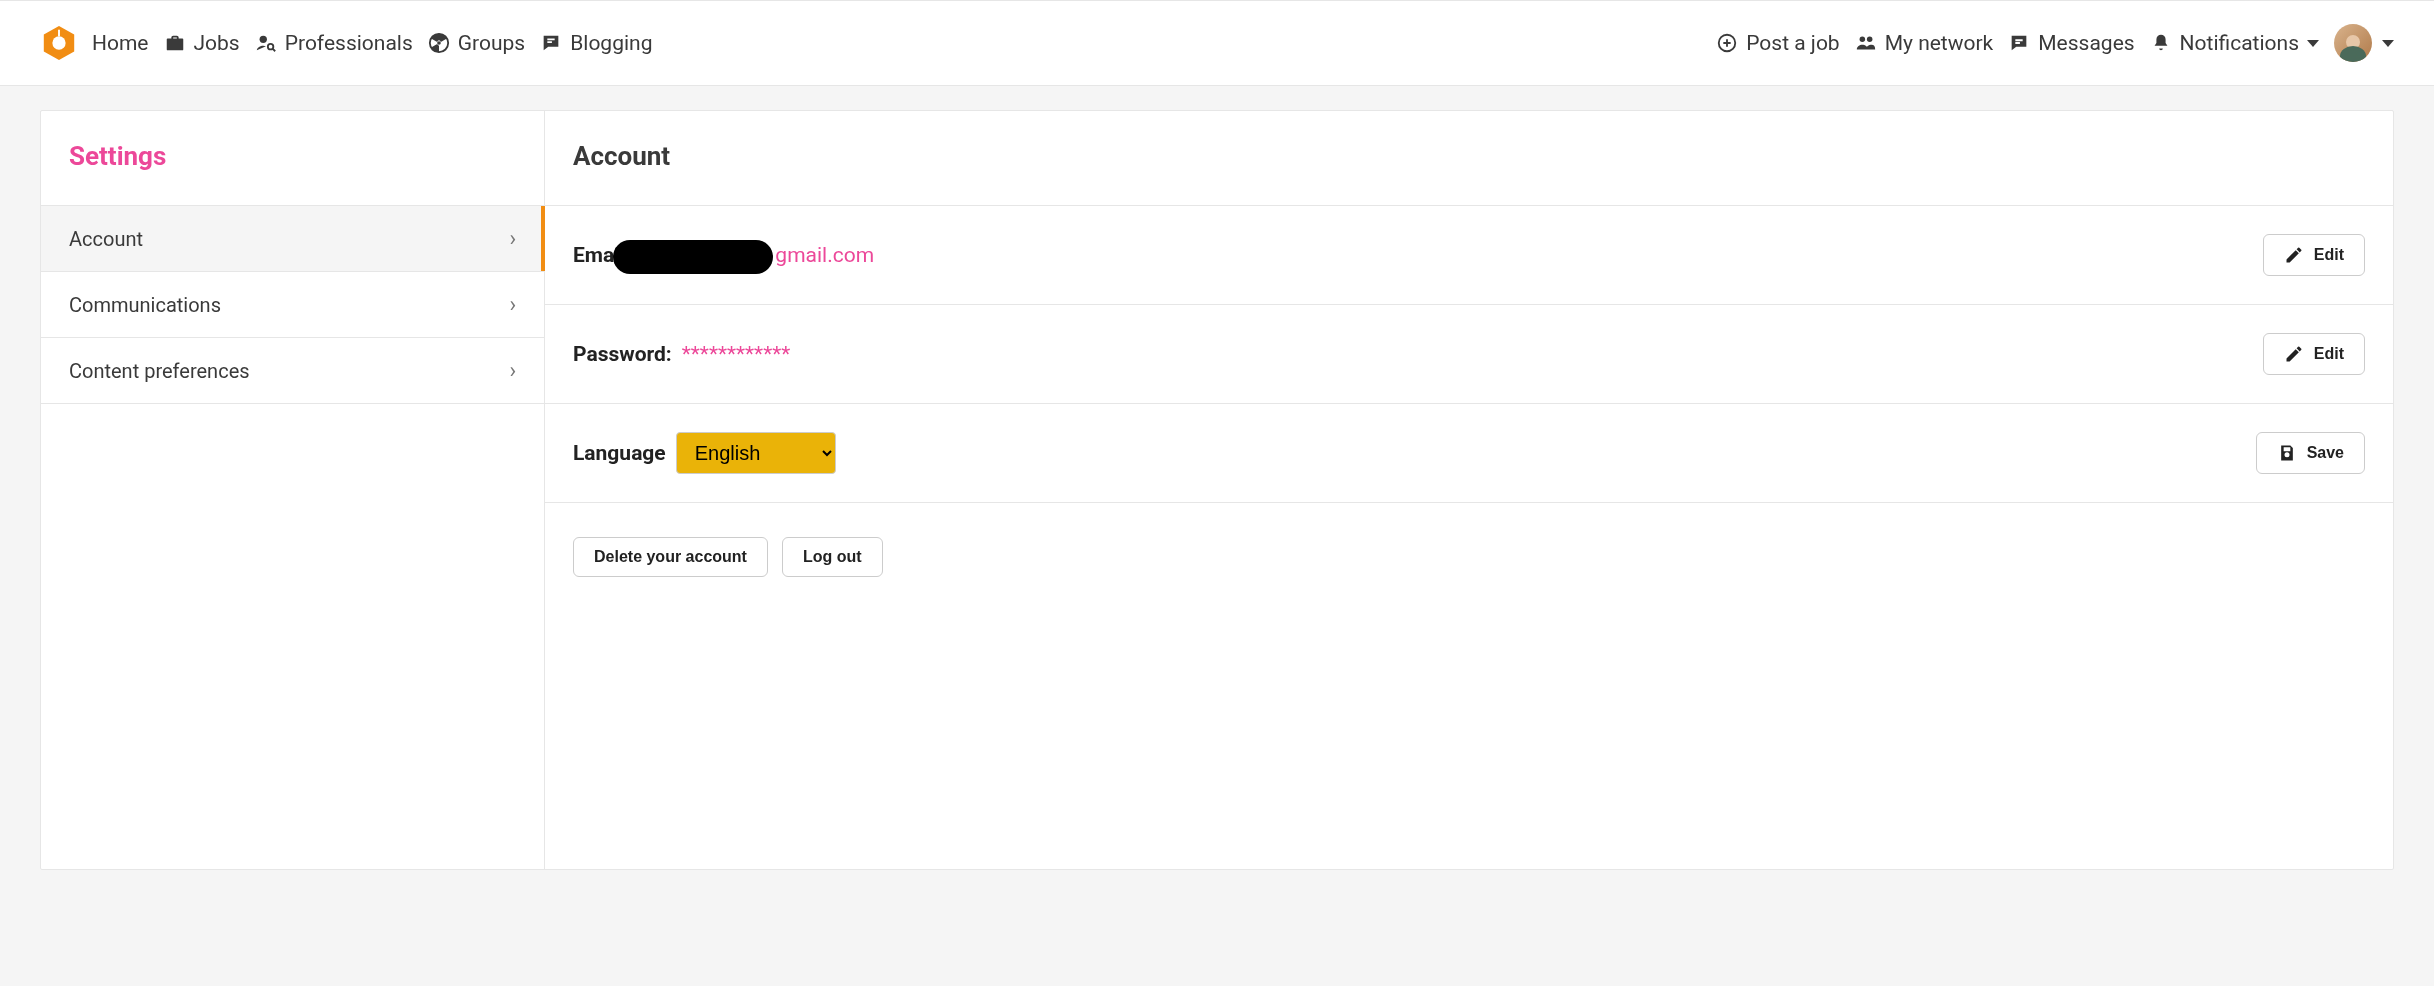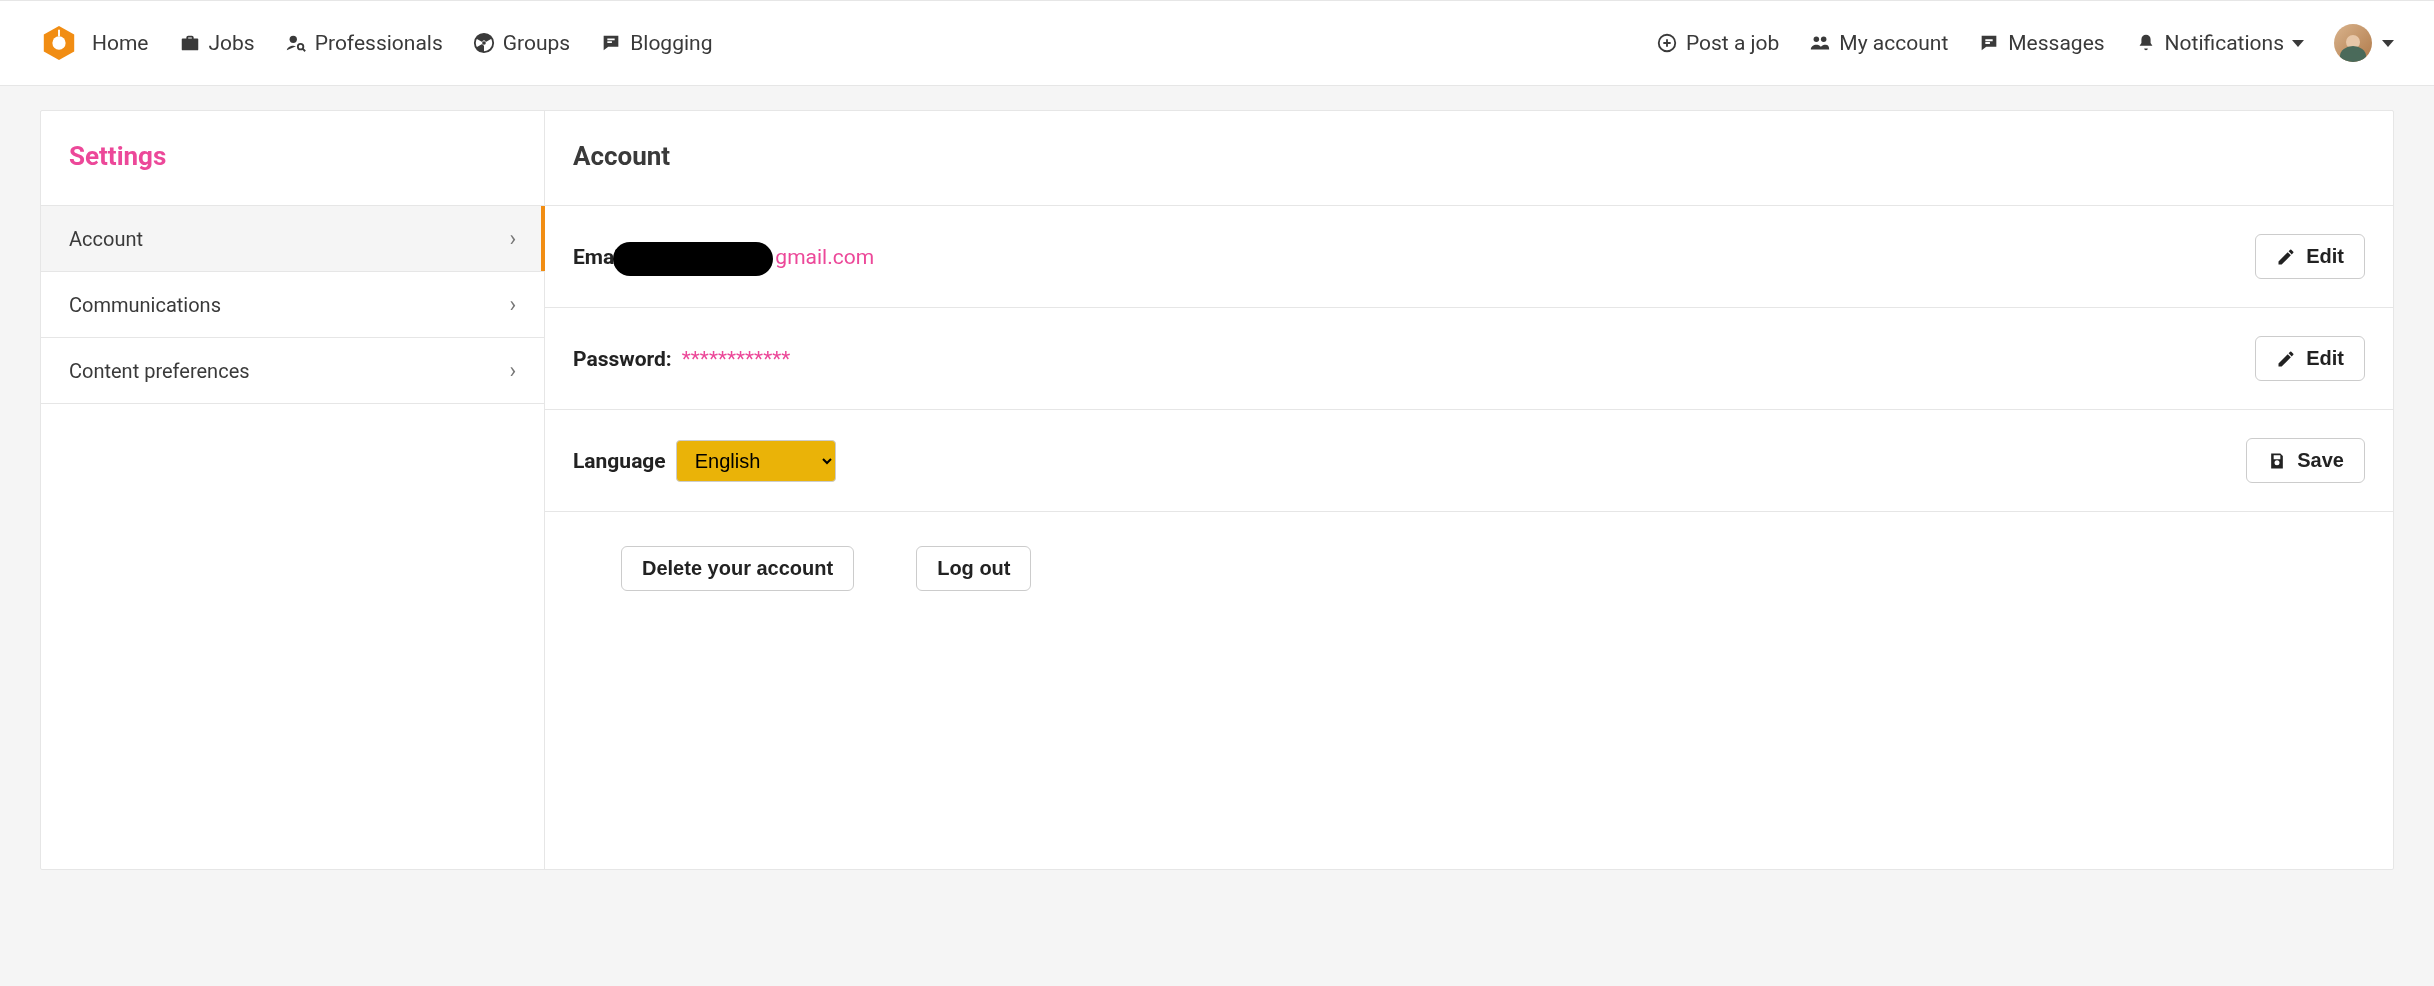--- a/index.html
+++ b/index.html
@@ -16,21 +16,21 @@
     border-bottom: 1px solid #e6e6e6;
     display: flex;
     align-items: center;
     padding: 0 40px;
     height: 86px;
   }
   .logo {
     width: 38px; height: 38px; margin-right: 14px;
     display:inline-flex;align-items:center;justify-content:center;
   }
-  .nav-left, .nav-right { display: flex; align-items: center; gap: 30px; }
+  .nav-left, .nav-right { display: flex; align-items: center; gap: 15px; }
   .nav-right { margin-left: auto; }
   .nav-item {
     display: inline-flex; align-items: center; gap: 8px;
     color: #3a3a3a; font-size: 21px; cursor: pointer;
   }
   .nav-item svg { width: 22px; height: 22px; fill: #3a3a3a; }
   .avatar {
     width: 38px; height: 38px; border-radius: 50%;
     background: linear-gradient(135deg,#d9b38c,#b07a4a);
     display:inline-block; position:relative; overflow:hidden;
@@ -95,21 +95,21 @@
   .field-left { display:flex; align-items:center; gap:10px; font-size:21px; }
   .field-label { font-weight:700; color:#222; }
   .field-value { color:#ec4899; }
   .redact {
     display:inline-block; width:160px; height:34px; background:#000; border-radius:18px;
     margin: 0 -8px 0 -22px; position:relative; top:2px;
   }
   .btn {
     display:inline-flex; align-items:center; gap:10px;
     background:#fff; border:1px solid #ccc; border-radius:6px;
-    padding: 10px 20px; font-size:20px; font-weight:600; color:#222; cursor:pointer;margin-left:48px;
+    padding: 10px 20px; font-size:16px; font-weight:600; color:#222; cursor:pointer;
   }
   .btn svg { width:20px; height:20px; fill:#222; }
   select.lang {
     font-size:20px; padding:8px 14px; border:1px solid #ccc; border-radius:4px; background:#eab308;
     min-width:160px;
   }
   .btn-row { display:flex; gap:14px; padding: 34px 28px 0 28px;}
 </style>
 </head>
 <body>
@@ -167,21 +167,21 @@
           <path d="M12 8v8M8 12h8" stroke="#3a3a3a" stroke-width="2"></path>
         </svg>
       <span>Post a job</span>
     </span>
     <span class="nav-item">
       <svg viewBox="0 0 24 24">
           <circle cx="8" cy="8" r="3"></circle>
           <circle cx="16" cy="8" r="3"></circle>
           <path d="M2 19c0-3 3-5 6-5s6 2 6 5M12 19c0-3 3-5 6-5s4 2 4 5"></path>
         </svg>
-      <span>My account</span>
+      <span>My network</span>
     </span>
     <span class="nav-item">
       <svg viewBox="0 0 24 24">
           <path d="M4 4h16v12H9l-5 4V4z"></path>
           <path d="M8 9h8M8 12h5" stroke="#fff" stroke-width="2" fill="none"></path>
         </svg>
       <span>Messages</span>
     </span>
     <span class="nav-item">
       <svg viewBox="0 0 24 24">

